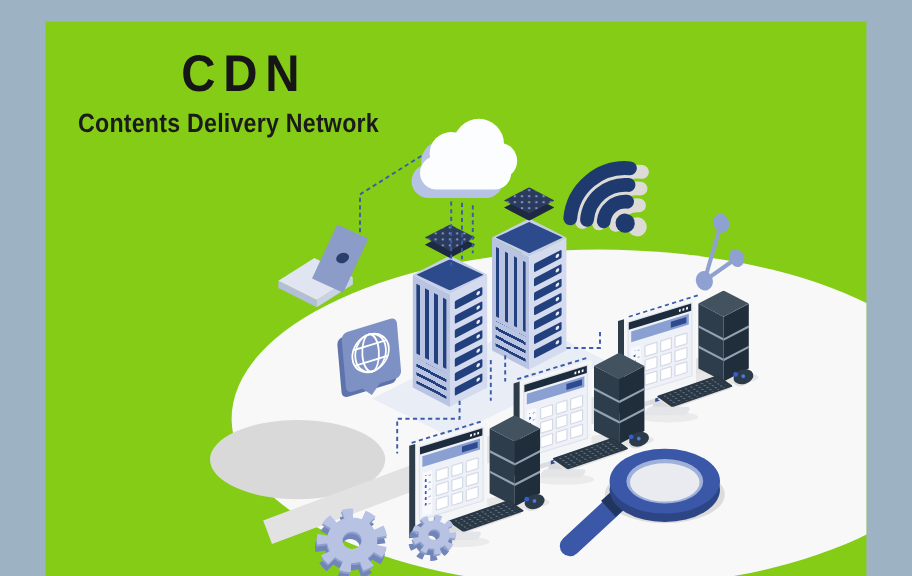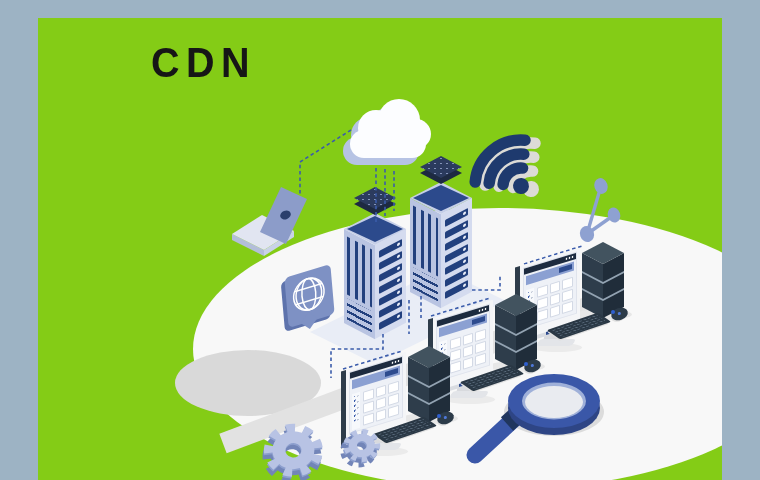--- a/index.html
+++ b/index.html
@@ -79,20 +79,21 @@
 </head>
 <body>
 
 <div class="stage">
 
   <div class="ground"></div>
   <div class="shadow-ellipse"></div>
   <div class="road"></div>
 
   <div class="title">CDN</div>
+  <div class="subtitle"><span>Contents Delivery Network</span></div>
 
   <svg style="left:298px;top:76px" width="104" height="84">
     <g fill="#b6c3e4" transform="translate(-7,7)">
       <rect x="14" y="36" width="76" height="28" rx="14"></rect>
         <circle cx="40" cy="34" r="18"></circle>
         <circle cx="63" cy="26" r="21"></circle>
         <circle cx="80" cy="40" r="15"></circle>
     </g>
     <g fill="#fcfdff">
       <rect x="14" y="36" width="76" height="28" rx="14"></rect>

